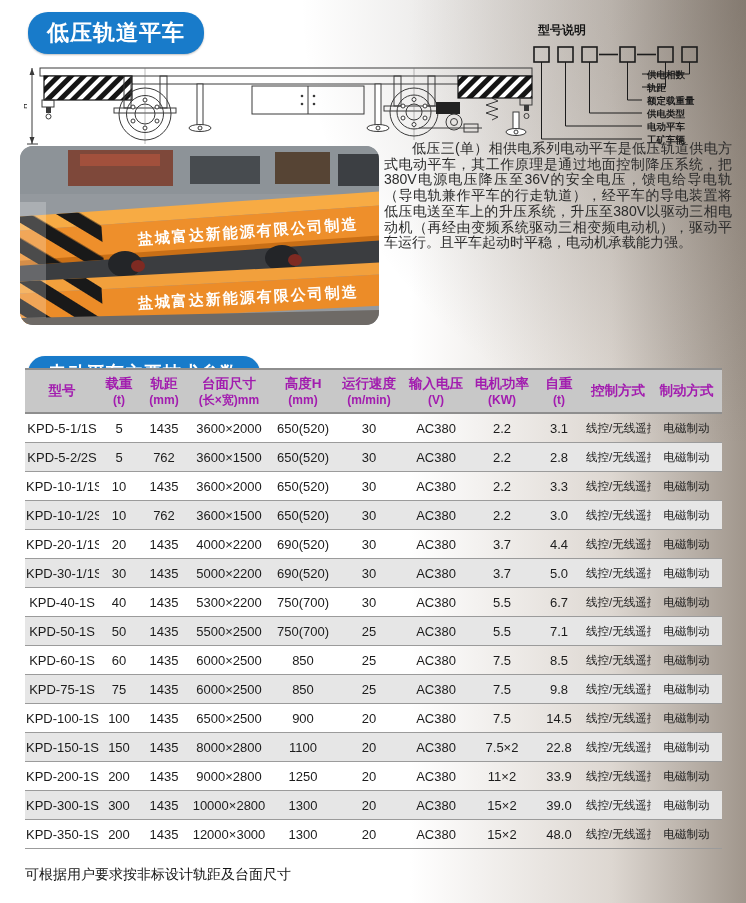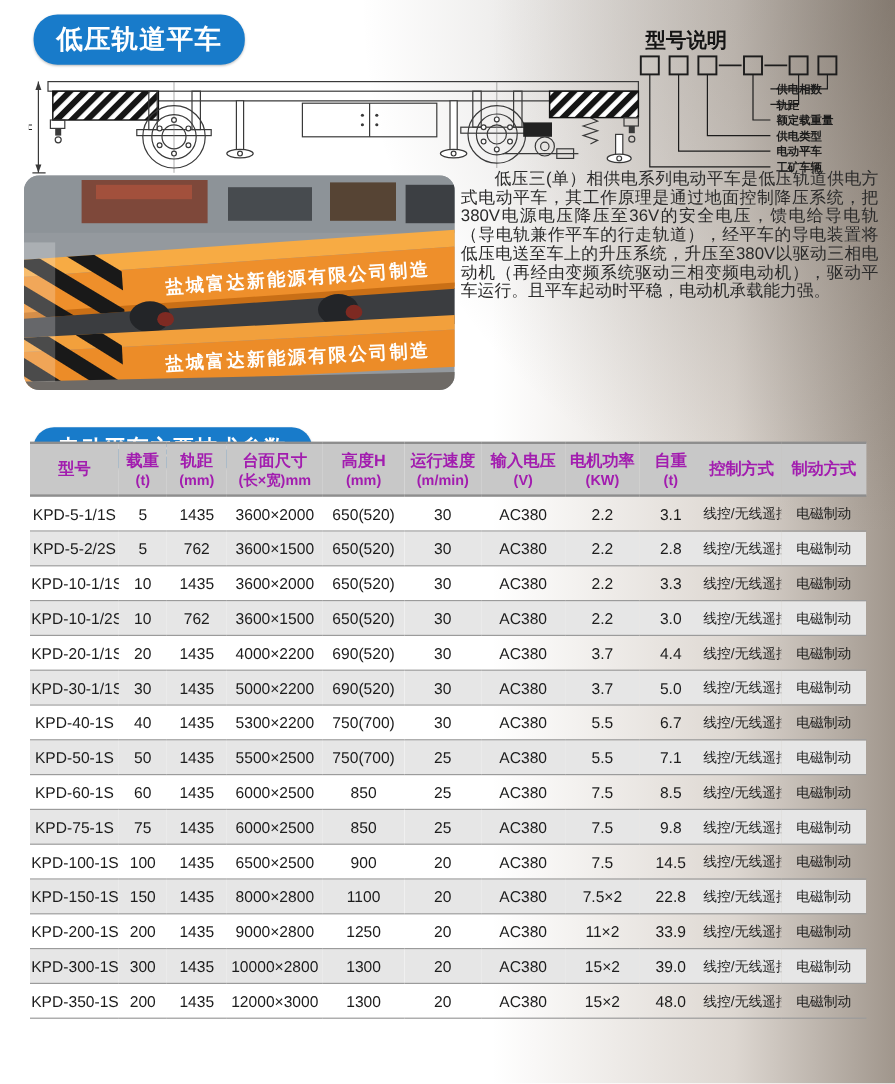--- a/index.html
+++ b/index.html
@@ -10,21 +10,21 @@
       radial-gradient(circle at 100% 0%, rgba(86,76,66,.38), rgba(86,76,66,0) 38%),
       linear-gradient(to right,#ffffff 0%,#ffffff 55%,#ddd7d1 82%,#a0968c 100%);
   }
   .banner{
     position:absolute;display:inline-flex;align-items:center;justify-content:center;
     background:#187bca;color:#fff;font-weight:bold;border-radius:20px;
     letter-spacing:1px;box-shadow:0 1px 2px rgba(0,0,0,.25);
   }
   .banner1{left:28px;top:12px;font-size:22px;padding:6px 19px;}
   .banner2{left:28px;top:328px;font-size:18px;padding:5px 21px;margin-top:28px;}
-  .md-title{position:absolute;left:538px;top:22px;font-size:17px;font-weight:bold;color:#151515;}
+  .md-title{position:absolute;left:538px;top:22px;font-size:12px;font-weight:bold;color:#151515;}
   .md-svg{position:absolute;left:524px;top:45px;}
   .md-label{font-size:9.5px;font-weight:bold;fill:#1a1a1a;}
   .drawing{position:absolute;left:24px;top:56px;}
   .photo{position:absolute;left:20px;top:146px;width:359px;height:179px;border-radius:13px;overflow:hidden;}
   .intro{position:absolute;left:384px;top:141px;width:348px;}
   .intro p{margin:0;text-indent:2em;font-size:14px;line-height:15.7px;text-align:justify;color:#2b2b2b;}
   .specs{
     position:absolute;left:25px;top:368px;width:697px;
     border-collapse:collapse;table-layout:fixed;
   }
@@ -471,14 +471,15 @@
           <td>20</td>
           <td>AC380</td>
           <td>15×2</td>
           <td>48.0</td>
           <td>线控/无线遥控</td>
           <td>电磁制动</td>
         </tr>
       </tbody>
   </table>
 
+  <div class="footnote">可根据用户要求按非标设计轨距及台面尺寸</div>
 
 </div>
 
 </body></html>

